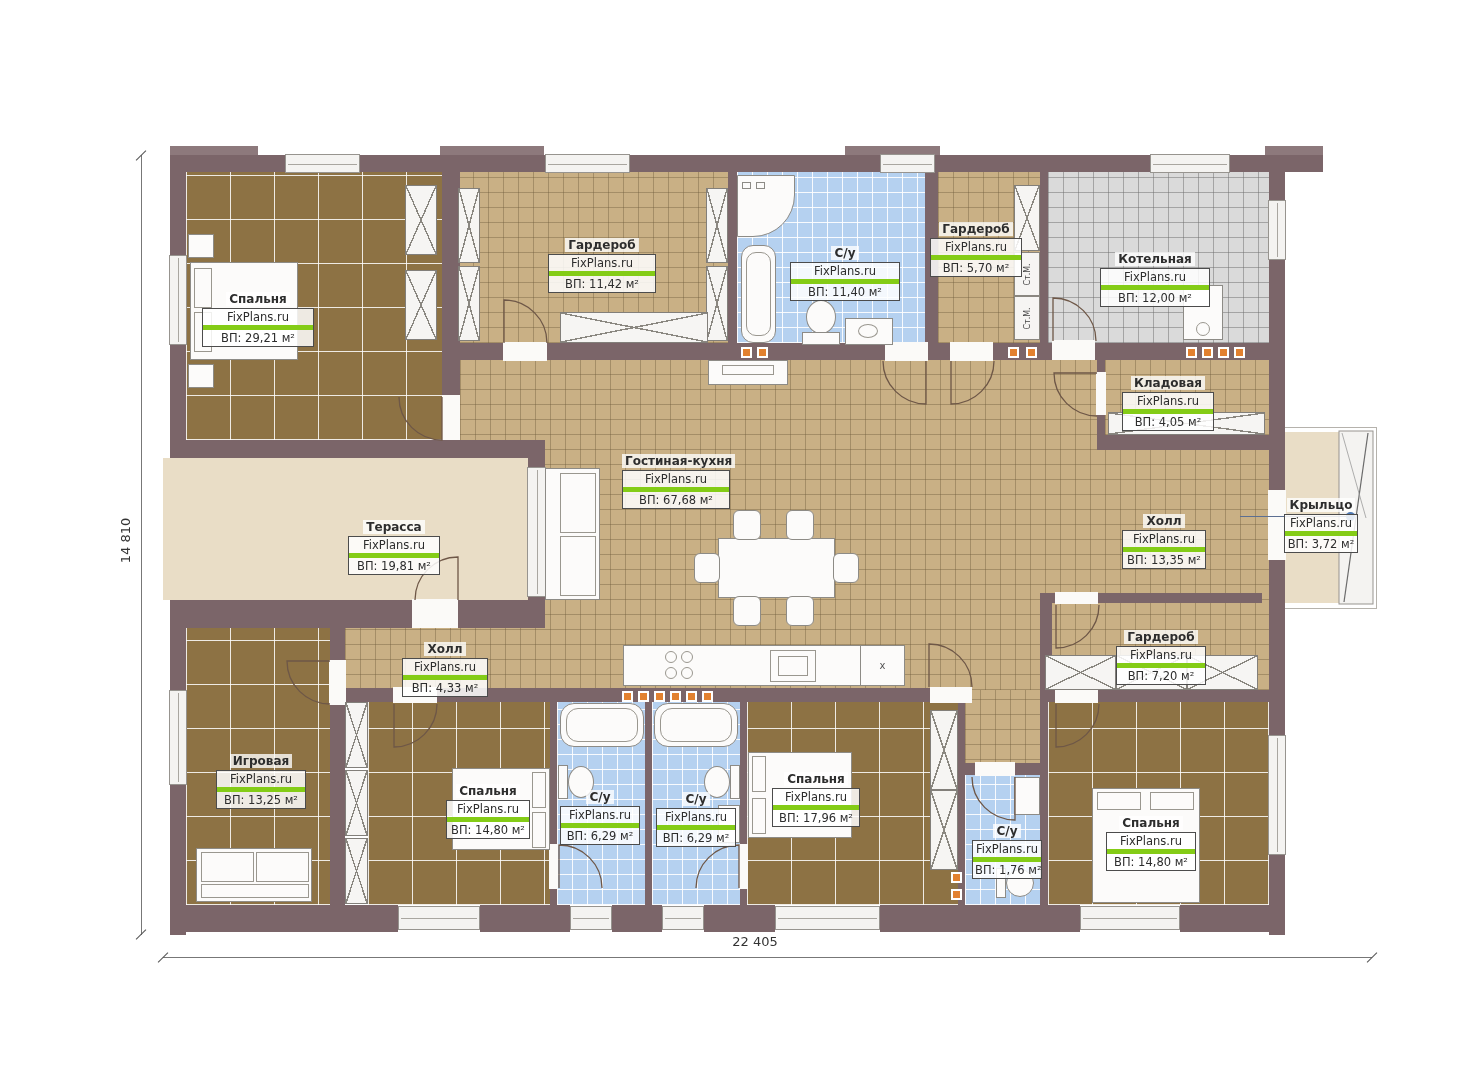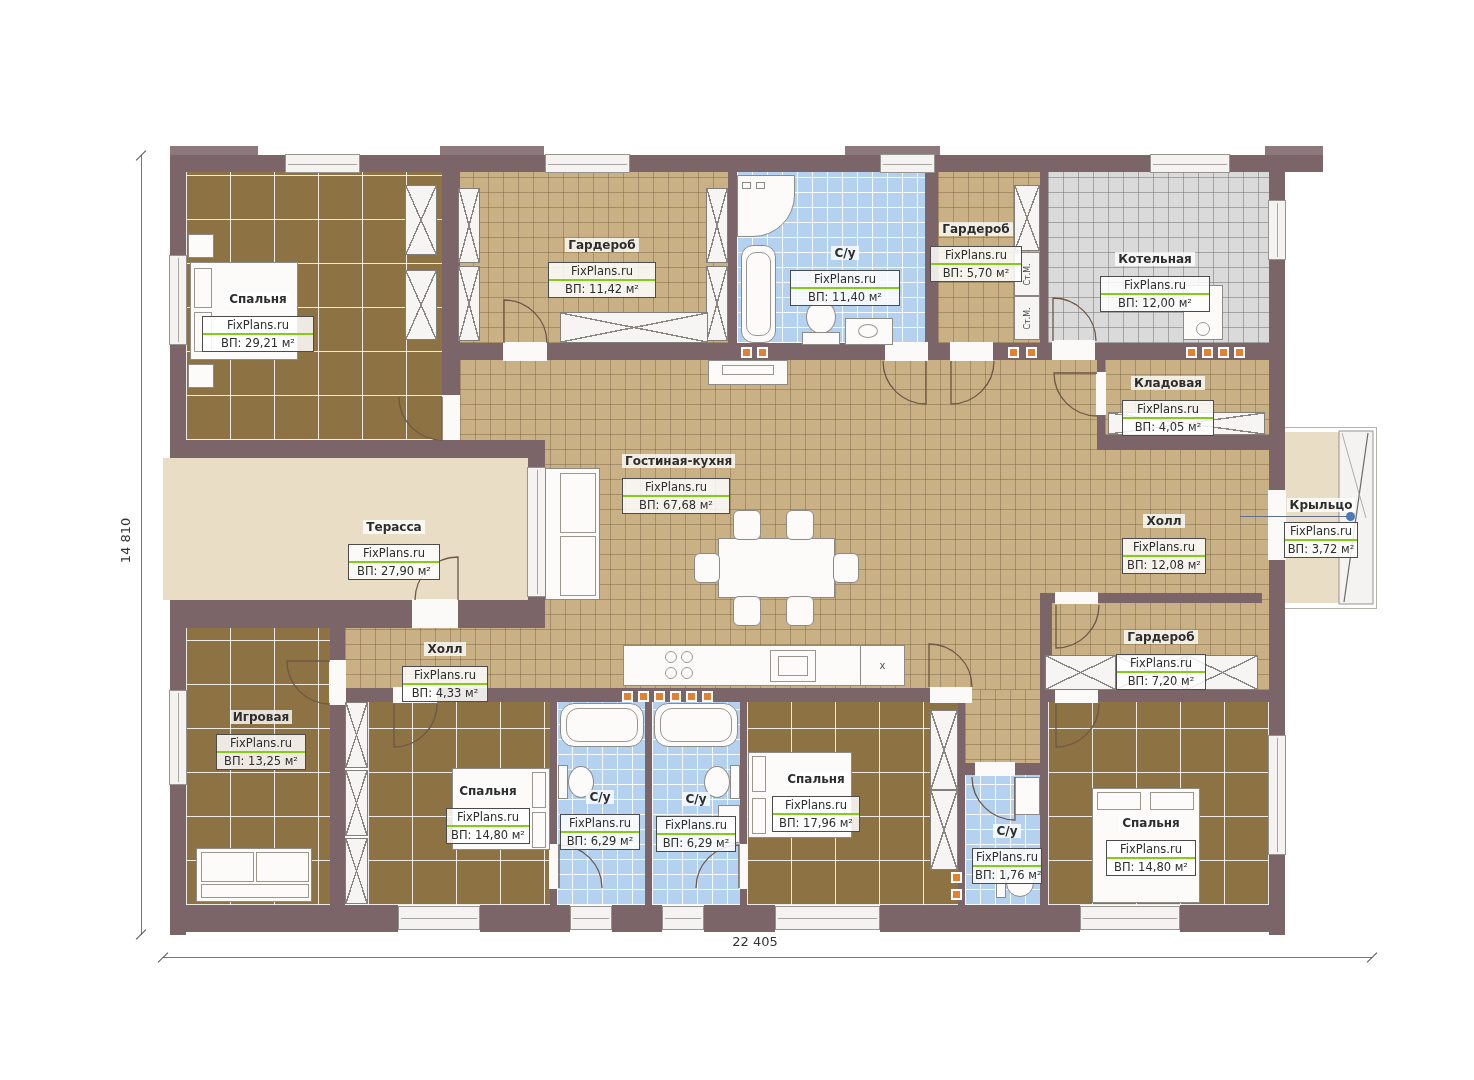--- a/index.html
+++ b/index.html
@@ -25,23 +25,23 @@
   .tileB{position:absolute;z-index:1;background-color:#b5d1f0;
     background-image:repeating-linear-gradient(0deg,rgba(255,255,255,.9) 0 1px,transparent 1px 15px),
                      repeating-linear-gradient(90deg,rgba(255,255,255,.9) 0 1px,transparent 1px 15px)}
   .tileG{position:absolute;z-index:1;background-color:#dadada;
     background-image:repeating-linear-gradient(0deg,rgba(110,110,110,.5) 0 1px,transparent 1px 15px),
                      repeating-linear-gradient(90deg,rgba(110,110,110,.5) 0 1px,transparent 1px 15px)}
   .plain{position:absolute;background:#e9ddc6;z-index:1}
   .vent{position:absolute;width:11px;height:11px;background:#e2812f;border:2px solid #fff;box-sizing:border-box;z-index:20}
   .rlabel{position:absolute;text-align:center;color:#2d2d2d;z-index:30}
   .rname{font-size:12px;font-weight:700;background:rgba(255,255,255,.78);display:inline-block;padding:0 3px;line-height:14px;white-space:nowrap}
-  .rbox{border:1px solid #4c4c4c;background:rgba(255,255,255,.85);margin-top:9px}
+  .rbox{border:1px solid #4c4c4c;background:rgba(255,255,255,.85);margin-top:1px}
   .rrow{font-size:11.5px;line-height:16px;padding:0 2px;white-space:nowrap}
-  .rrow + .rrow{border-top:2px solid #84cc16}
+  .rrow + .rrow{border-top:5px solid #84cc16}
   .door{position:absolute;z-index:18}
   .door path{stroke:#6e5747;fill:none;stroke-width:1.3}
   .stm{position:absolute;background:#f6f5f3;border:1px solid #8a8780;box-sizing:border-box;display:flex;align-items:center;justify-content:center;z-index:15}
   .stm span{transform:rotate(-90deg);font-size:8px;color:#444;white-space:nowrap}
   .dimline{position:absolute;background:#777;z-index:5}
   .tick{position:absolute;width:14px;height:1px;background:#555;transform:rotate(-45deg);z-index:5}
   .dimtext{position:absolute;font-size:13px;color:#333;z-index:5;text-align:center}
   .vtext{transform:rotate(-90deg)}
   .circle{border-radius:50% !important}
   .leader{position:absolute;height:1px;background:#5c6f92;z-index:21}
@@ -379,28 +379,28 @@
     <div class="rname">Гостиная-кухня</div>
     <div class="rbox">
         <div class="rrow">FixPlans.ru</div>
         <div class="rrow">ВП: 67,68 м²</div>
       </div>
   </div>
   <div class="rlabel" style="left:348px;top:516px;width:92px">
     <div class="rname">Терасса</div>
     <div class="rbox">
         <div class="rrow">FixPlans.ru</div>
-        <div class="rrow">ВП: 27,90 м²</div>
+        <div class="rrow">ВП: 19,81 м²</div>
       </div>
   </div>
   <div class="rlabel" style="left:1122px;top:510px;width:84px">
     <div class="rname">Холл</div>
     <div class="rbox">
         <div class="rrow">FixPlans.ru</div>
-        <div class="rrow">ВП: 12,08 м²</div>
+        <div class="rrow">ВП: 13,35 м²</div>
       </div>
   </div>
   <div class="rlabel" style="left:1284px;top:494px;width:74px">
     <div class="rname">Крыльцо</div>
     <div class="rbox">
         <div class="rrow">FixPlans.ru</div>
         <div class="rrow">ВП: 3,72 м²</div>
       </div>
   </div>
   <div class="rlabel" style="left:1116px;top:626px;width:90px">
@@ -410,21 +410,21 @@
         <div class="rrow">ВП: 7,20 м²</div>
       </div>
   </div>
   <div class="rlabel" style="left:402px;top:638px;width:86px">
     <div class="rname">Холл</div>
     <div class="rbox">
         <div class="rrow">FixPlans.ru</div>
         <div class="rrow">ВП: 4,33 м²</div>
       </div>
   </div>
-  <div class="rlabel" style="left:216px;top:706px;width:90px">
+  <div class="rlabel" style="left:216px;top:750px;width:90px">
     <div class="rname">Игровая</div>
     <div class="rbox">
         <div class="rrow">FixPlans.ru</div>
         <div class="rrow">ВП: 13,25 м²</div>
       </div>
   </div>
   <div class="rlabel" style="left:446px;top:780px;width:84px">
     <div class="rname">Спальня</div>
     <div class="rbox">
         <div class="rrow">FixPlans.ru</div>

